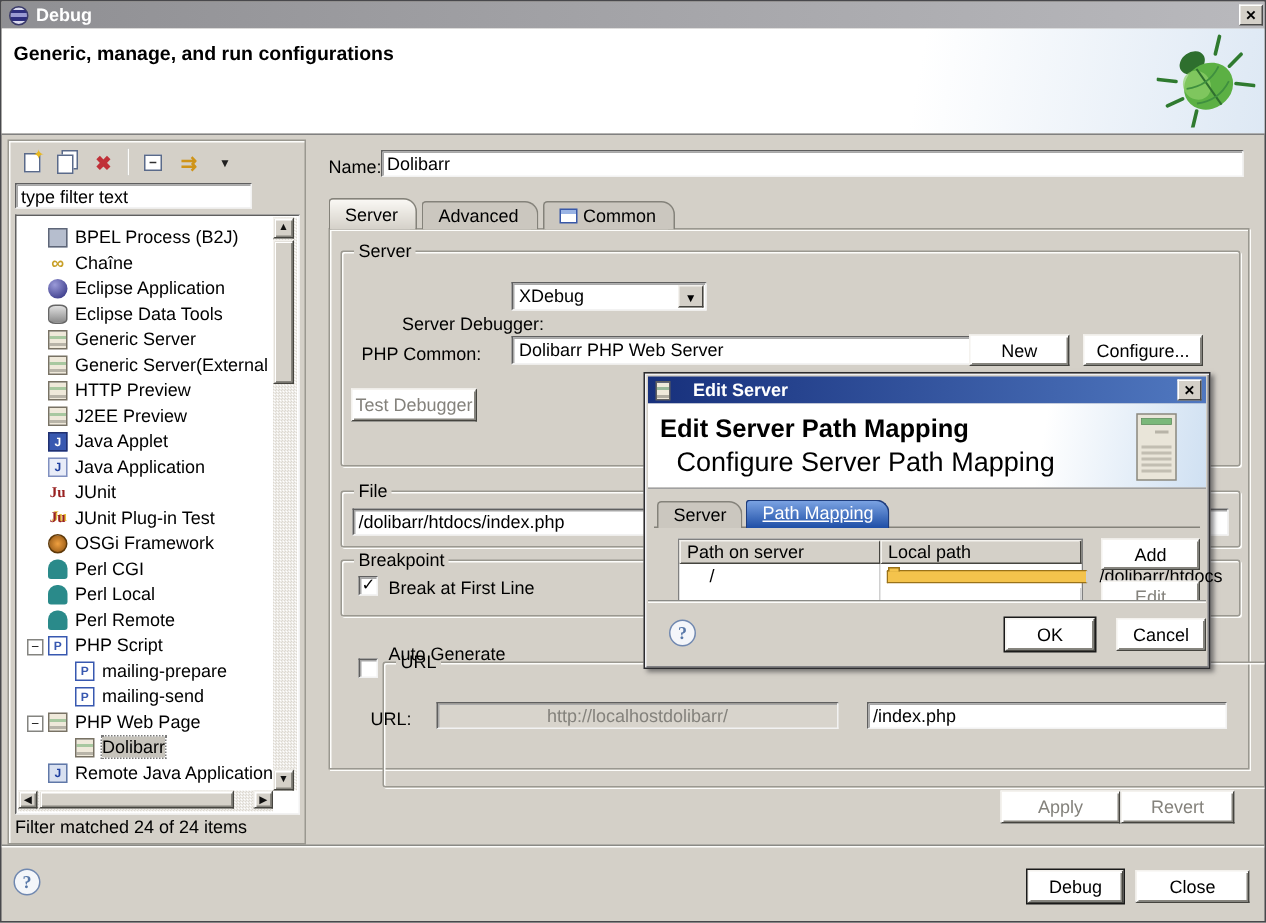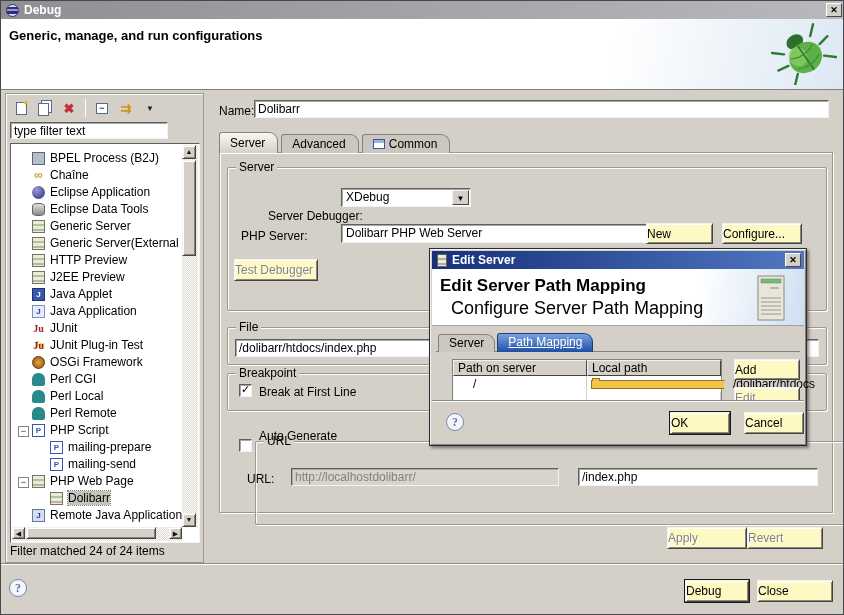--- a/index.html
+++ b/index.html
@@ -19,23 +19,23 @@
   .title-text{color:#fff;font-weight:bold;font-size:12px;}
   .win-close{position:absolute;right:3px;top:2px;width:16px;height:14px;
     background:#d4d0c8;border:1px solid;border-color:#fff #4a4a4a #4a4a4a #fff;
     font:bold 9px/12px "Liberation Sans",sans-serif;text-align:center;cursor:default;}
   
   .banner{position:absolute;left:0;top:18px;width:844px;height:71px;
     background:linear-gradient(100deg,#ffffff 72%,#dde8f4);border-bottom:1px solid #808080;}
   .banner-heading{position:absolute;left:8px;top:9px;font-weight:bold;font-size:13px;}
   .bug{position:absolute;right:8px;top:2px;}
   
-  .btn{position:absolute;background:#fef9c3;border:1px solid;border-color:#f4f2ee #45443f #45443f #f4f2ee;
+  .btn{position:absolute;background:#ffffff;border:1px solid;border-color:#f4f2ee #45443f #45443f #f4f2ee;
     box-shadow:inset 1px 1px 0 #ffffff,inset -1px -1px 0 #87857e;
-    font-family:"Liberation Sans",sans-serif;font-size:12px;text-align:left;cursor:default;padding:0;}
+    font-family:"Liberation Sans",sans-serif;font-size:12px;text-align:center;cursor:default;padding:0;}
   .btn.default{outline:1px solid #1a1a1a;}
   .btn.disabled{color:#84827c;text-shadow:1px 1px 0 #ffffff;}
   .tinput{position:absolute;background:#fff;border:1px solid;border-color:#5f5f5f #f2f2f2 #f2f2f2 #5f5f5f;
     box-shadow:inset 1px 1px 0 #a8a8a8;font-family:"Liberation Sans",sans-serif;font-size:12px;
     padding:1px 3px;color:#000;}
   .tinput.dim{color:#84827c;background:#d8d4cc;}
   .group{position:absolute;border:1px solid #9a9890;border-radius:2px;
     box-shadow:inset 1px 1px 0 #fdfdfb,1px 1px 0 #fdfdfb;}
   .legend{position:absolute;top:-8px;left:8px;background:#d4d0c8;padding:0 3px;font-size:12px;}
   .groove{border-top:1px solid #8a8a86;border-bottom:1px solid #fdfdfb;height:0;position:absolute;}
@@ -110,21 +110,21 @@
   .commonicon{width:12px;height:10px;border:1px solid #3858a8;background:
     linear-gradient(#9ab4e4 0 3px,#fff 3px),
     linear-gradient(to right,#9ab4e4 0 4px,#fff 4px);}
   #contentbox{position:absolute;left:218px;top:151px;width:614px;height:361px;
     border:1px solid #9a9890;box-shadow:inset 1px 1px 0 #fdfdfb,1px 1px 0 #fdfdfb;background:#d4d0c8;z-index:2;}
   
   #dialog{position:absolute;left:428px;top:247px;width:378px;height:198px;background:#d4d0c8;
     border:1px solid #2c2c30;box-shadow:inset 1px 1px 0 #f0f0f4,inset -1px -1px 0 #808084,2px 2px 3px rgba(40,40,44,.55);z-index:10;}
   #dlg-titlebar{position:absolute;left:2px;top:2px;right:2px;height:18px;
     background:linear-gradient(to right,#17307c,#5078c0);display:flex;align-items:center;padding:0 3px;}
-  #dlg-title{color:#fff;font-weight:bold;font-size:12px;margin-left:5px;}
+  #dlg-title{color:#fff;font-weight:bold;font-size:12px;margin-left:15px;}
   .srv-mini{width:10px;height:13px;background:repeating-linear-gradient(#efe9da 0 3px,#9ab89a 3px 5px,#efe9da 5px 8px,#b0aca0 8px 10px,#efe9da 10px);border:1px solid #606060;margin-left:2px;}
   #dlg-header{position:absolute;left:2px;top:20px;right:2px;height:57px;
     background:linear-gradient(100deg,#ffffff 70%,#cfe0f2);border-bottom:1px solid #a0a0a0;}
   #dlg-heading{position:absolute;left:8px;top:7px;font-weight:bold;font-size:17px;}
   #dlg-subheading{position:absolute;left:19px;top:29px;font-size:18px;}
   .tower{position:absolute;right:16px;top:6px;}
   #dlg-tabs{left:8px;top:84px;z-index:3;}
   .dtab{height:18px;line-height:17px;padding:0 10px;background:#cbc7bf;border:1px solid #84827a;border-bottom:none;
     border-radius:3px 9px 0 0;margin-right:2px;font-size:12px;}
   .dtab.active{background:linear-gradient(#7aa2e2,#1e4ea6);color:#fff;text-decoration:underline;height:19px;border-color:#1e3c7c;}
@@ -345,21 +345,21 @@
   <div id="contentbox"></div>
 
   <div class="group" style="left:226px;top:166px;width:600px;height:144px;z-index:2;">
     <span class="legend">Server</span>
   </div>
   <span class="lbl" style="left:240px;top:208px;z-index:2;margin-left:27px;">Server Debugger:</span>
   <div class="combo" style="left:340px;top:187px;width:130px;height:19px;z-index:2;">
     <span class="cval">XDebug</span>
     <span class="carrow">▼</span>
   </div>
-  <span class="lbl" style="left:240px;top:228px;z-index:2;">PHP Server:</span>
+  <span class="lbl" style="left:240px;top:228px;z-index:2;">PHP Common:</span>
   <div class="combo" style="left:340px;top:223px;width:326px;height:19px;z-index:2;padding-left:24px;">
     <span class="cval">Dolibarr PHP Web Server</span>
     <span class="carrow">▼</span>
   </div>
   <button class="btn" style="left:645px;top:222px;width:67px;height:21px;z-index:2;">New</button>
   <button class="btn" style="left:721px;top:222px;width:80px;height:21px;z-index:2;">Configure...</button>
   <button class="btn disabled" style="left:233px;top:258px;width:84px;height:22px;z-index:2;">Test Debugger</button>
 
   <div class="group" style="left:226px;top:326px;width:600px;height:38px;z-index:2;">
     <span class="legend">File</span>
@@ -371,21 +371,21 @@
   </div>
   <span class="checkbox on" style="left:238px;top:383px;z-index:2;"></span>
   <span class="lbl" style="left:258px;top:384px;z-index:2;">Break at First Line</span>
 
   <div class="group" style="left:226px;top:440px;width:600px;height:84px;z-index:2;margin-left:28px;">
     <span class="legend">URL</span>
   </div>
   <span class="checkbox" style="left:238px;top:438px;z-index:2;"></span>
   <span class="lbl" style="left:258px;top:428px;z-index:2;">Auto Generate</span>
   <span class="lbl" style="left:246px;top:471px;z-index:2;">URL:</span>
-  <input class="tinput dim" style="left: 290px; top: 467px; width: 268px; height: 18px; z-index: 2;" value="http://localhostdolibarr/">
+  <input class="tinput dim" style="left: 290px; top: 467px; width: 268px; height: 18px; z-index: 2; text-align: center;" value="http://localhostdolibarr/">
   <input class="tinput" style="left: 577px; top: 467px; width: 240px; height: 18px; z-index: 2;" value="/index.php">
 
   <button class="btn disabled" style="left:666px;top:526px;width:80px;height:22px;">Apply</button>
   <button class="btn disabled" style="left:746px;top:526px;width:76px;height:22px;">Revert</button>
 
   <div class="groove" style="left:0;right:0;top:562px;"></div>
   <span class="helpbtn" style="left:8px;top:578px;">?</span>
   <button class="btn default" style="left:684px;top:579px;width:64px;height:22px;">Debug</button>
   <button class="btn" style="left:756px;top:579px;width:76px;height:22px;">Close</button>
 

